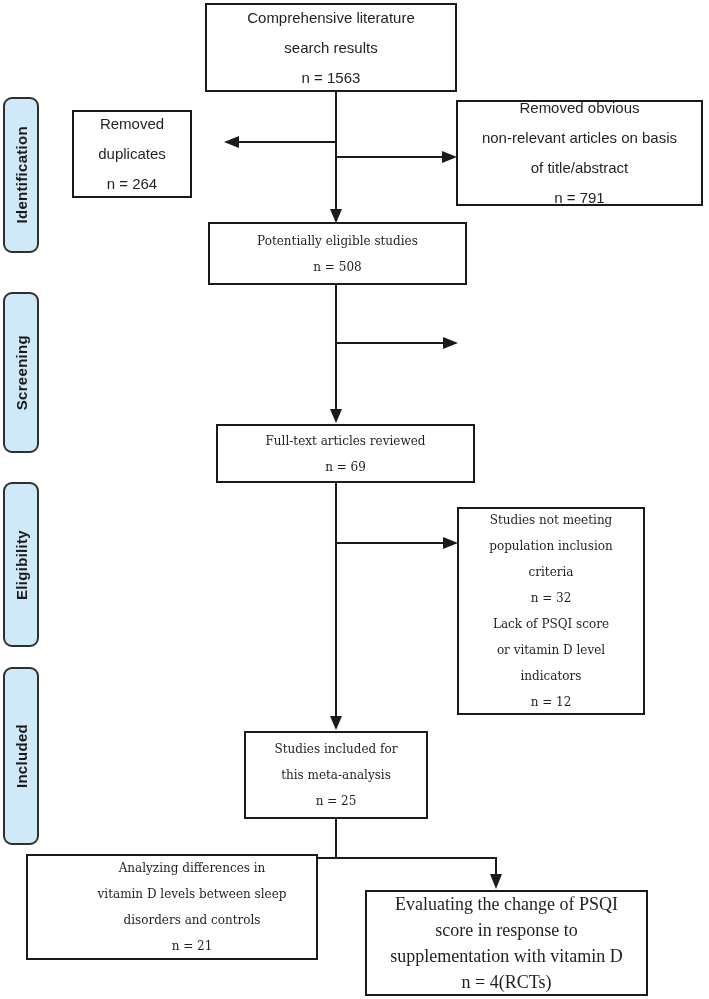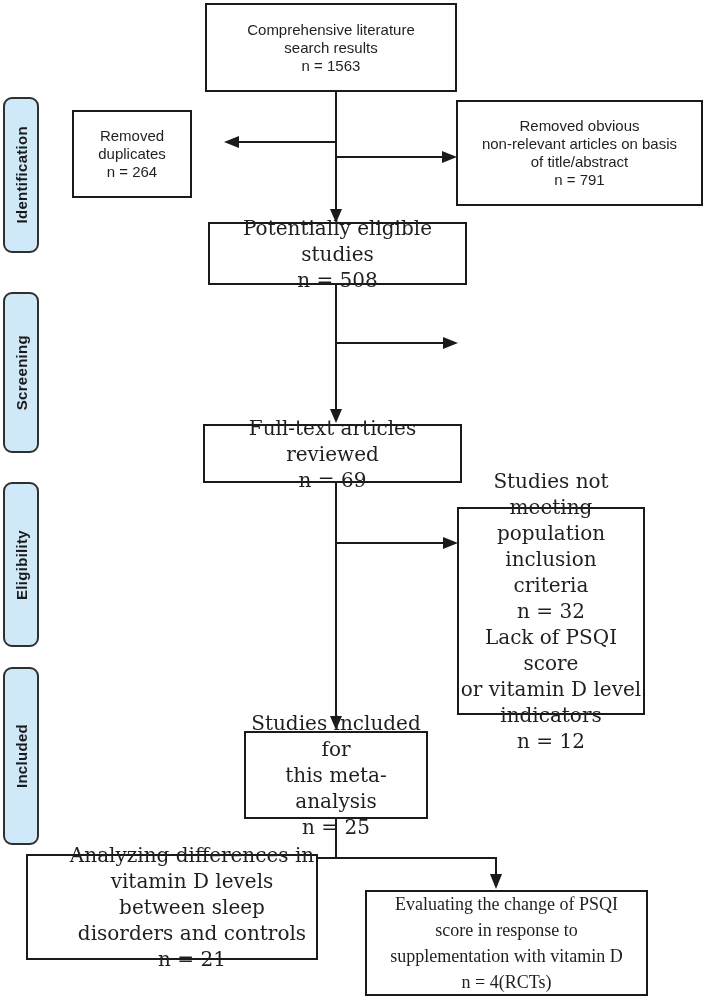--- a/index.html
+++ b/index.html
@@ -46,25 +46,25 @@
     display: flex;
     align-items: center;
     justify-content: center;
     text-align: center;
     color: #1f1f1f;
   }
   .box .txt { white-space: pre-line; }
   .box.sans .txt {
     font-family: "Liberation Sans", sans-serif;
     font-size: 15px;
-    line-height: 18px;
+    line-height: 30px;
   }
   .box.serif .txt {
     font-family: "DejaVu Serif", serif;
-    font-size: 20px;
+    font-size: 12px;
     line-height: 26px;
   }
   .box.serif2 .txt {
     font-family: "Liberation Serif", serif;
     font-size: 18px;
     line-height: 26px;
   }
 </style>
 </head>
 <body>
@@ -129,21 +129,21 @@
 of title/abstract
 n = 791</span>
   </div>
 
   <div class="box serif" style="left:208px; top:222px; width:259px; height:63px;">
     <span class="txt">Potentially eligible studies
 n = 508</span>
   </div>
 
 
-  <div class="box serif" style="left:203px; top:424px; width:259px; height:59px;">
+  <div class="box serif" style="left:216px; top:424px; width:259px; height:59px;">
     <span class="txt">Full-text articles reviewed
 n = 69</span>
   </div>
 
   <div class="box serif" style="left:457px; top:507px; width:188px; height:208px;">
     <span class="txt">Studies not meeting
 population inclusion
 criteria
 n = 32
 Lack of PSQI score

